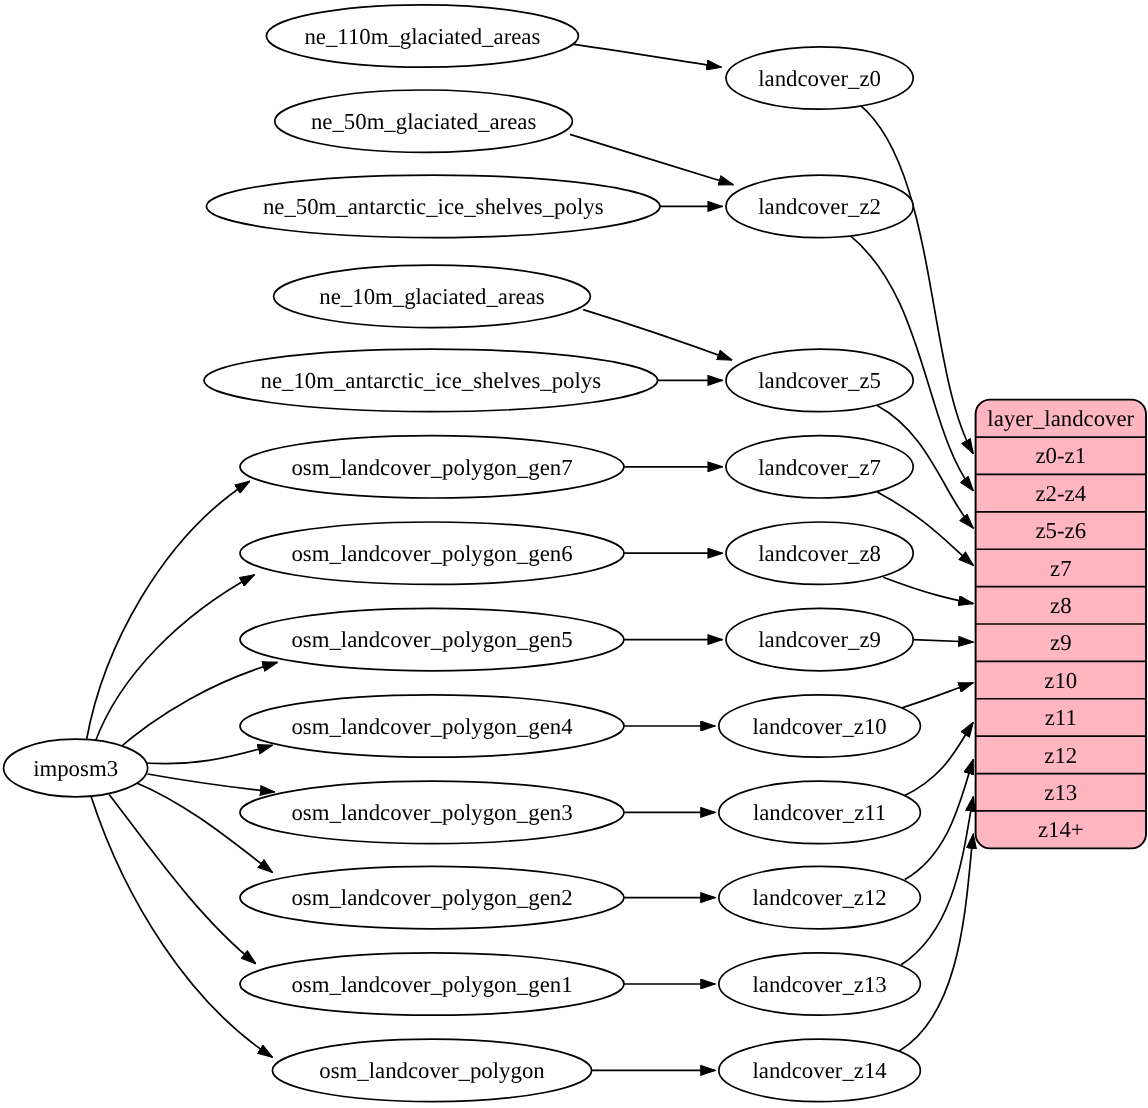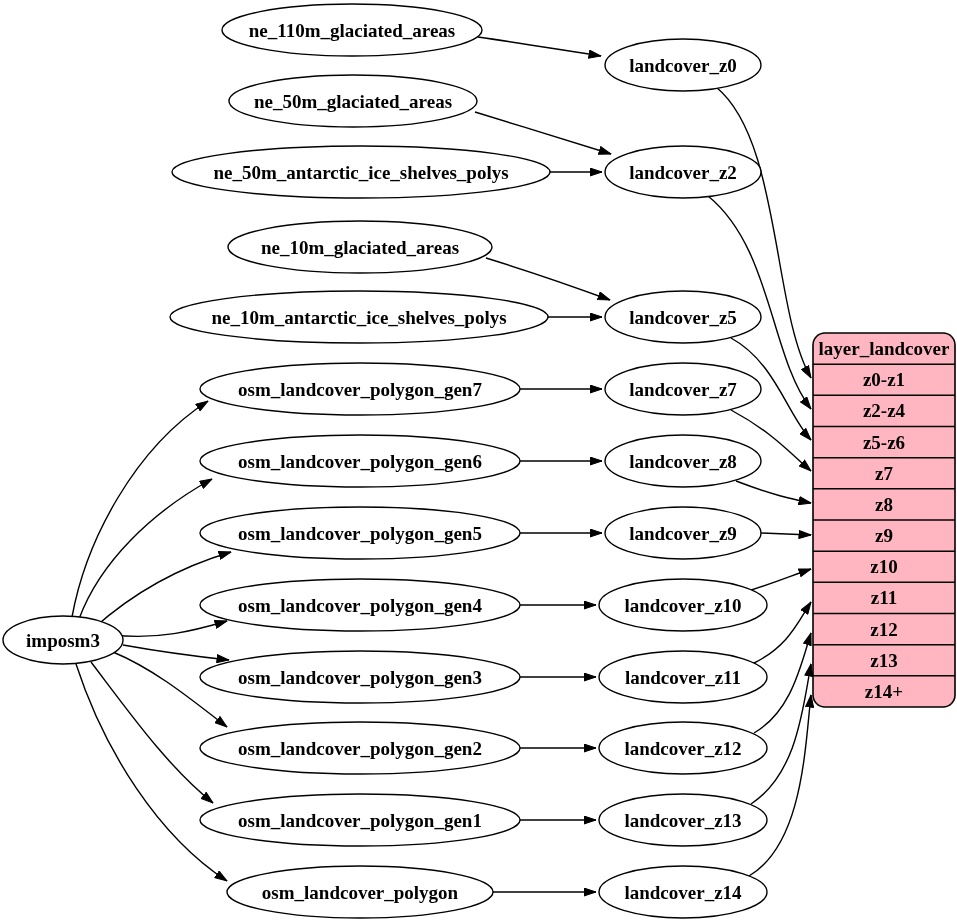--- a/index.html
+++ b/index.html
@@ -1,16 +1,16 @@
 <!DOCTYPE html>
 <html><head>
 <meta charset="utf-8">
 <style>
   html,body{margin:0;padding:0;background:#ffffff;}
-  #canvas{position:relative;width:957px;height:923px;background:#ffffff;overflow:hidden;font-weight:bold;}
+  #canvas{position:relative;width:957px;height:923px;background:#ffffff;overflow:hidden;}
   svg{display:block;}
   svg text{font-family:"Liberation Serif","DejaVu Serif",serif;font-size:19px;fill:#000000;}
   .node-ellipse{fill:#ffffff;stroke:#000000;stroke-width:1.4;}
   .edge{fill:none;stroke:#000000;stroke-width:1.4;}
   .tbl-outline{stroke:#000000;stroke-width:1.6;}
   .tbl-sep{stroke:#000000;stroke-width:1.4;}
   .lbl{text-anchor:middle;}
 </style>
 </head>
 <body>

